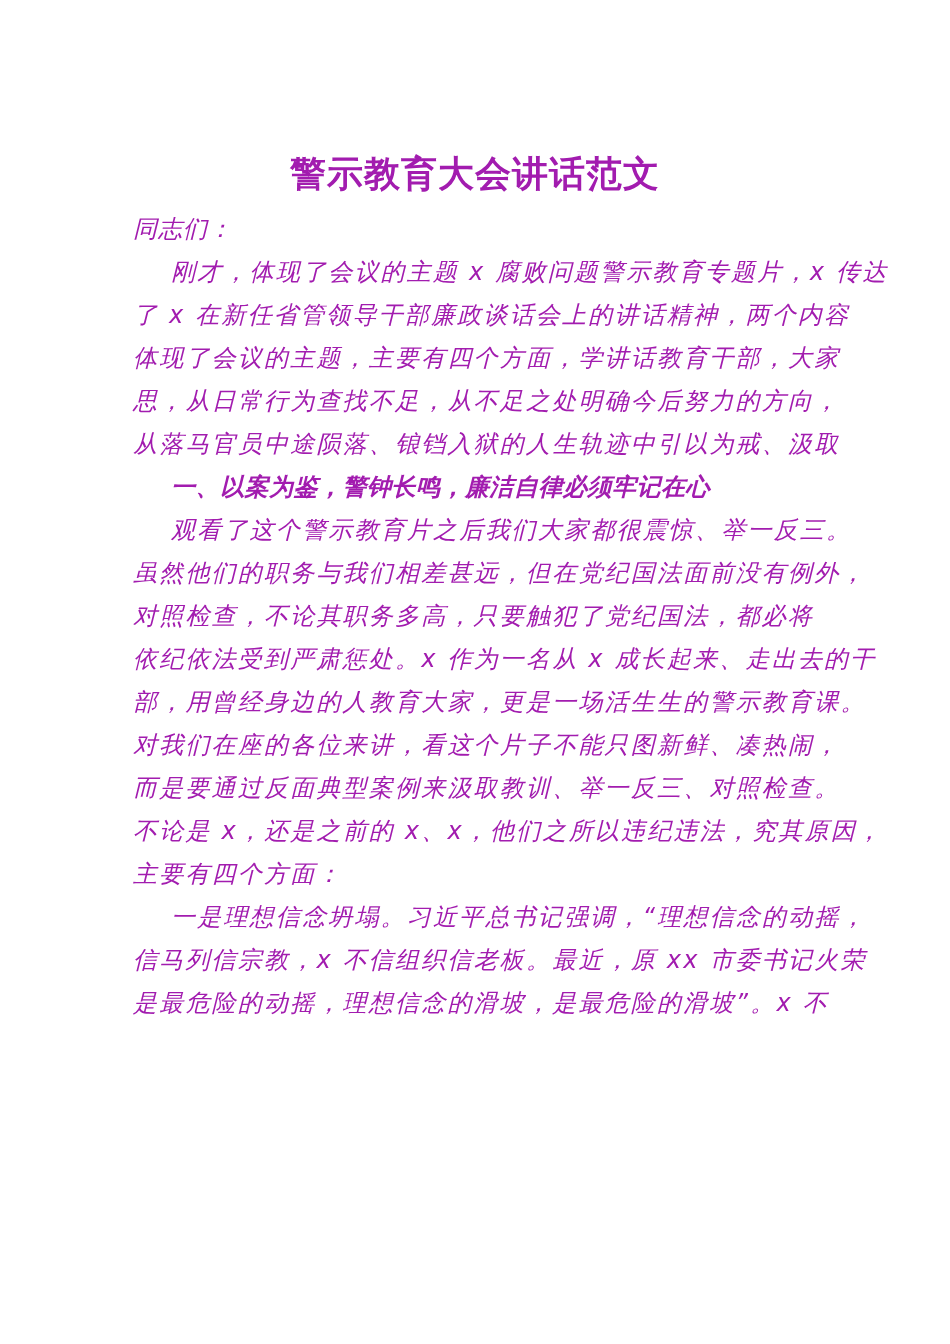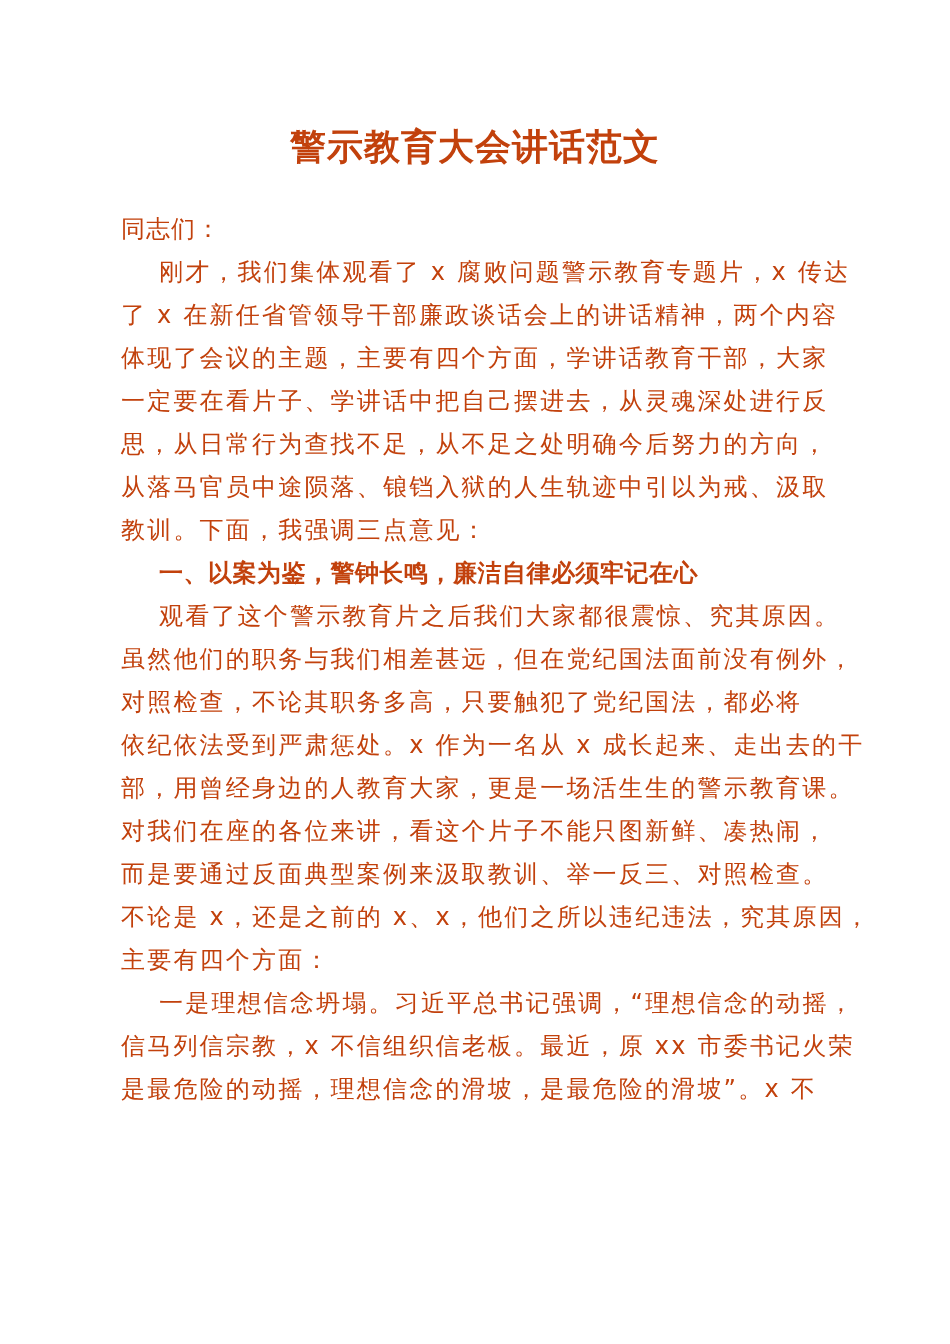--- a/index.html
+++ b/index.html
@@ -1,57 +1,55 @@
 <!DOCTYPE html>
 <html><head>
   <meta charset="utf-8">
   <style>
     html, body { margin: 0; padding: 0; background: #ffffff; }
     body { width: 950px; height: 1344px; position: relative; overflow: hidden; }
     .page { position: absolute; left: 0; top: 0; width: 950px; height: 1344px; background: #fff; }
     .title {
-      position: absolute; left: 0; top: 123px; width: 950px; text-align: center;
+      position: absolute; left: 0; top: 150px; width: 950px; text-align: center;
       font-family: "DejaVu Serif", "Liberation Serif", serif;
-      font-size: 36px; font-weight: bold; color: #c2410c; letter-spacing: 1px;
+      font-size: 36px; font-weight: bold; color: #a21caf; letter-spacing: 1px;
     }
     .body {
-      position: absolute; left: 121px; top: 208px; width: 720px;
+      position: absolute; left: 133px; top: 208px; width: 720px;
       font-family: "DejaVu Sans", "Liberation Sans", sans-serif;
-      font-size: 24px; color: #c2410c; line-height: 43px;
+      font-size: 24px; color: #a21caf; line-height: 43px; font-style: italic;
     }
     .line { white-space: nowrap; letter-spacing: 2.2px; height: 43px; }
     .indent { padding-left: 38px; }
     .heading { font-weight: bold; letter-spacing: 0.5px; }
     .greeting { letter-spacing: 1px; }
   </style>
 </head>
 <body>
 
 <div class="page">
   <div class="title">警示教育大会讲话范文</div>
 
   <div class="body">
     <div class="line greeting">同志们：</div>
 
     <div>
-      <div class="line indent">刚才，我们集体观看了 x 腐败问题警示教育专题片，x 传达</div>
+      <div class="line indent">刚才，体现了会议的主题 x 腐败问题警示教育专题片，x 传达</div>
       <div class="line">了 x 在新任省管领导干部廉政谈话会上的讲话精神，两个内容</div>
       <div class="line">体现了会议的主题，主要有四个方面，学讲话教育干部，大家</div>
-      <div class="line">一定要在看片子、学讲话中把自己摆进去，从灵魂深处进行反</div>
       <div class="line">思，从日常行为查找不足，从不足之处明确今后努力的方向，</div>
       <div class="line">从落马官员中途陨落、锒铛入狱的人生轨迹中引以为戒、汲取</div>
-      <div class="line">教训。下面，我强调三点意见：</div>
     </div>
 
     <div>
       <div class="line indent heading">一、以案为鉴，警钟长鸣，廉洁自律必须牢记在心</div>
     </div>
 
     <div>
-      <div class="line indent">观看了这个警示教育片之后我们大家都很震惊、究其原因。</div>
+      <div class="line indent">观看了这个警示教育片之后我们大家都很震惊、举一反三。</div>
       <div class="line">虽然他们的职务与我们相差甚远，但在党纪国法面前没有例外，</div>
       <div class="line">对照检查，不论其职务多高，只要触犯了党纪国法，都必将</div>
       <div class="line">依纪依法受到严肃惩处。x 作为一名从 x 成长起来、走出去的干</div>
       <div class="line">部，用曾经身边的人教育大家，更是一场活生生的警示教育课。</div>
       <div class="line">对我们在座的各位来讲，看这个片子不能只图新鲜、凑热闹，</div>
       <div class="line">而是要通过反面典型案例来汲取教训、举一反三、对照检查。</div>
       <div class="line">不论是 x，还是之前的 x、x，他们之所以违纪违法，究其原因，</div>
       <div class="line">主要有四个方面：</div>
     </div>
 

